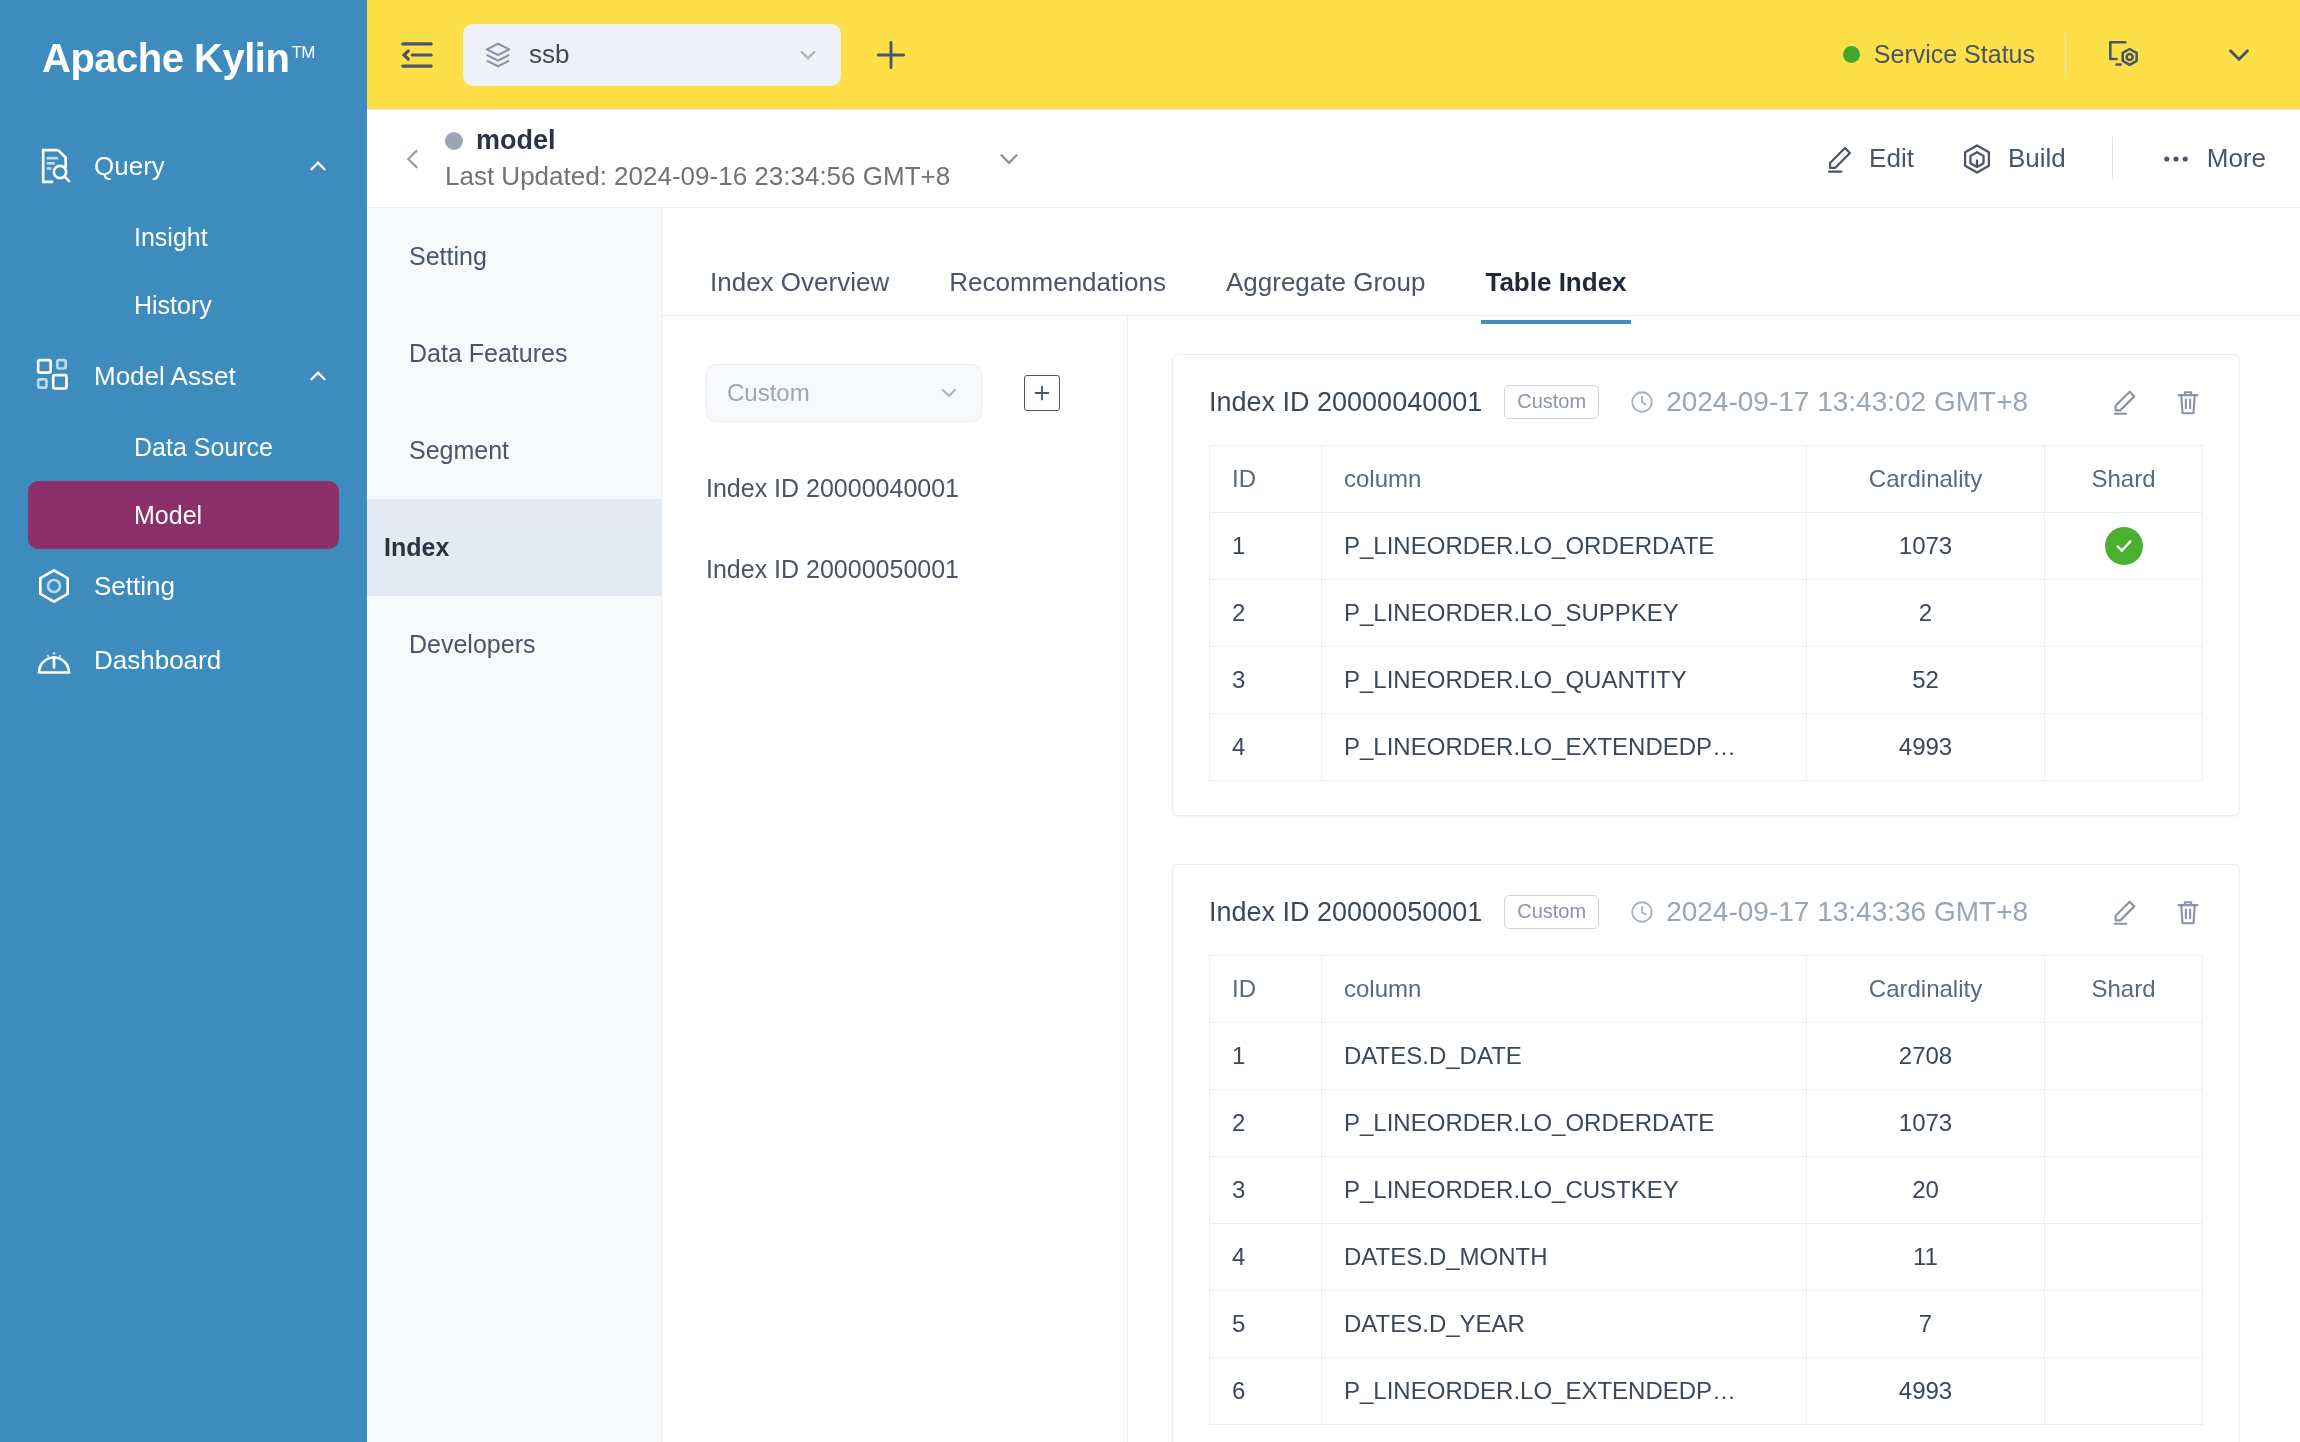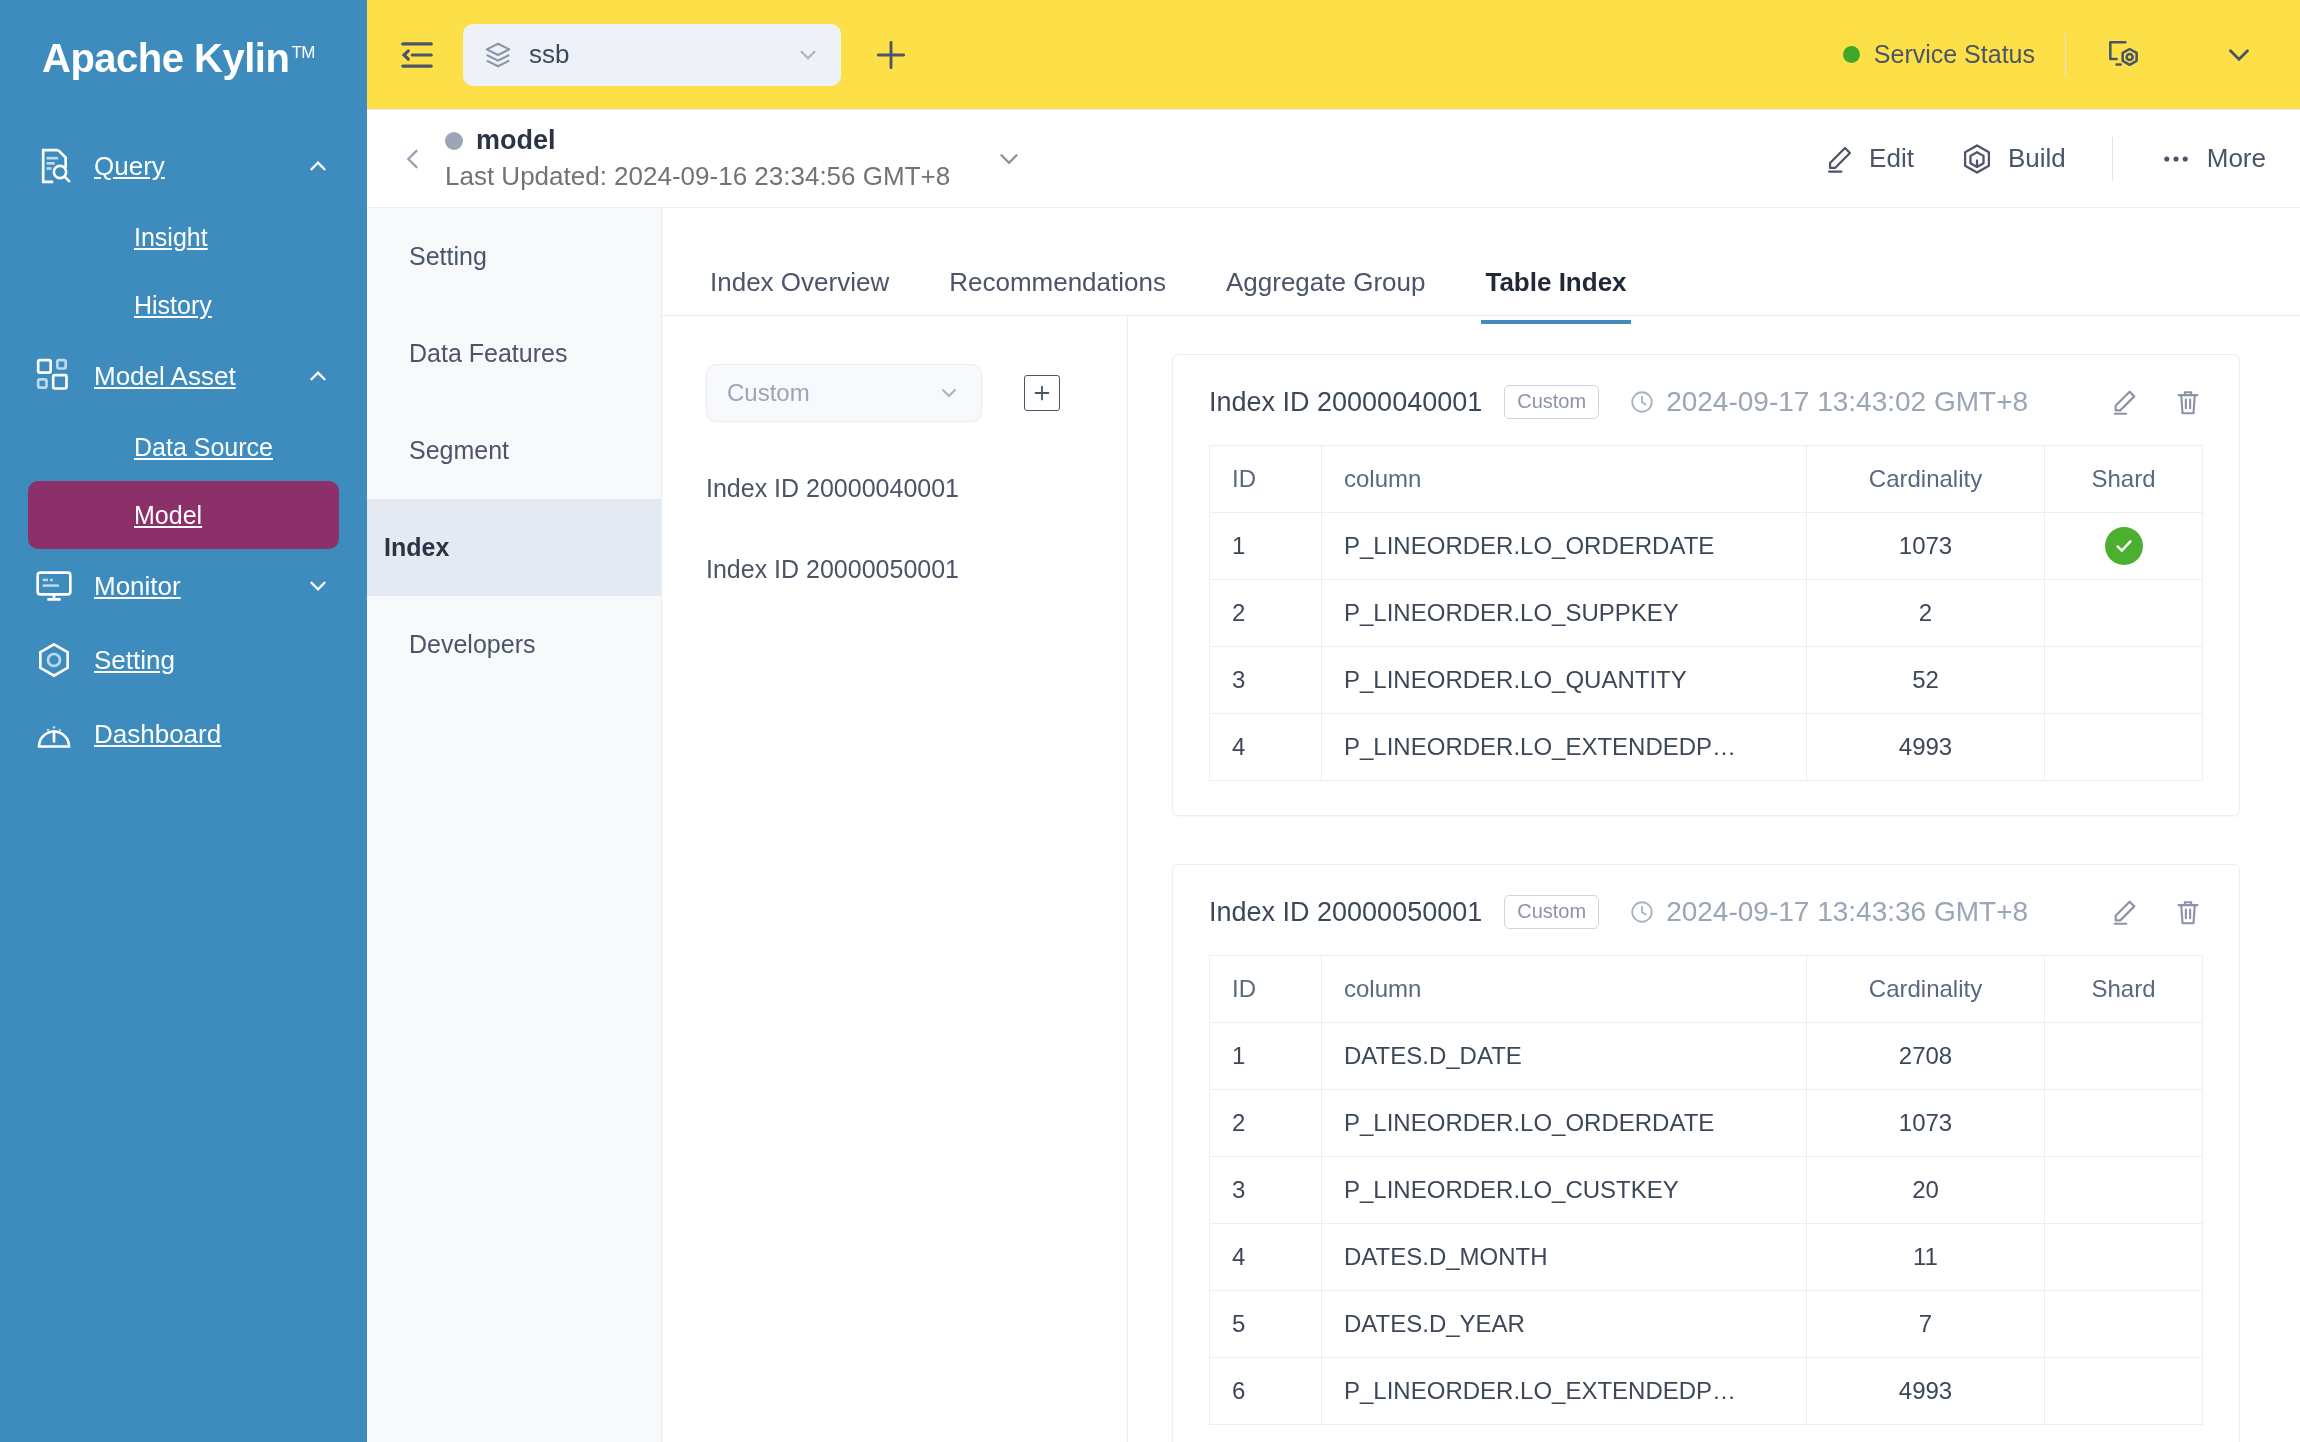--- a/index.html
+++ b/index.html
@@ -17,21 +17,21 @@
     background: #3e8cbd;
     color: #ffffff;
     padding-top: 18px;
     position: relative;
   }
   .brand {
     font-size: 40px; font-weight: bold; letter-spacing: -0.5px;
     padding: 18px 0 0 42px; color: #fff; position: relative; display: inline-block;
   }
   .brand .tm { font-size: 17px; vertical-align: super; font-weight: normal; margin-left: 2px;}
-  .nav { margin-top: 48px; text-decoration: underline; }
+  .nav { margin-top: 48px; }
   .nav-group {
     display: flex; align-items: center;
     height: 74px; padding: 0 34px 0 34px;
     cursor: pointer;
   }
   .nav-group .ic { width: 46px; flex: 0 0 46px; display: flex; align-items: center; }
   .nav-group .lbl { font-size: 26px; flex: 1; padding-left: 14px; }
   .nav-group .chev { width: 30px; flex: 0 0 30px; display: flex; justify-content: center; }
   .nav-sub {
     height: 68px; display: flex; align-items: center;
@@ -207,37 +207,20 @@
             </svg>
         </span>
       </div>
       <div class="nav-sub">
         <span class="nm">Data Source</span>
       </div>
       <div class="nav-sub active">
         <span class="nm">Model</span>
       </div>
 
-      <div class="nav-group">
-        <span class="ic">
-          <svg width="40" height="40" viewBox="0 0 24 24" fill="none" stroke="#ffffff" stroke-width="1.6">
-            <rect x="2.2" y="4" width="19.6" height="13" rx="1.6"></rect>
-            <path d="M12 17v3M8 20h8"></path>
-            <rect x="5.2" y="7.6" width="3.2" height="1.5" fill="#bcd9ee" stroke="none"></rect>
-            <rect x="9.6" y="7.6" width="1.6" height="1.5" fill="#bcd9ee" stroke="none"></rect>
-            <rect x="5.2" y="11" width="9.8" height="1.5" fill="#bcd9ee" stroke="none"></rect>
-          </svg>
-        </span>
-        <span class="lbl">Monitor</span>
-        <span class="chev">
-          <svg width="26" height="26" viewBox="0 0 24 24" fill="none" stroke="#ffffff" stroke-width="2.2" stroke-linecap="round">
-              <path d="M6 9l6 6 6-6"></path>
-            </svg>
-        </span>
-      </div>
 
       <div class="nav-group">
         <span class="ic">
           <svg width="40" height="40" viewBox="0 0 24 24" fill="none" stroke="#ffffff" stroke-width="1.6">
             <path d="M12 2.6 20.2 7.3v9.4L12 21.4 3.8 16.7V7.3z"></path>
             <circle cx="12" cy="12" r="3.6" stroke="#bcd9ee"></circle>
           </svg>
         </span>
         <span class="lbl">Setting</span>
         <span class="chev"></span>

